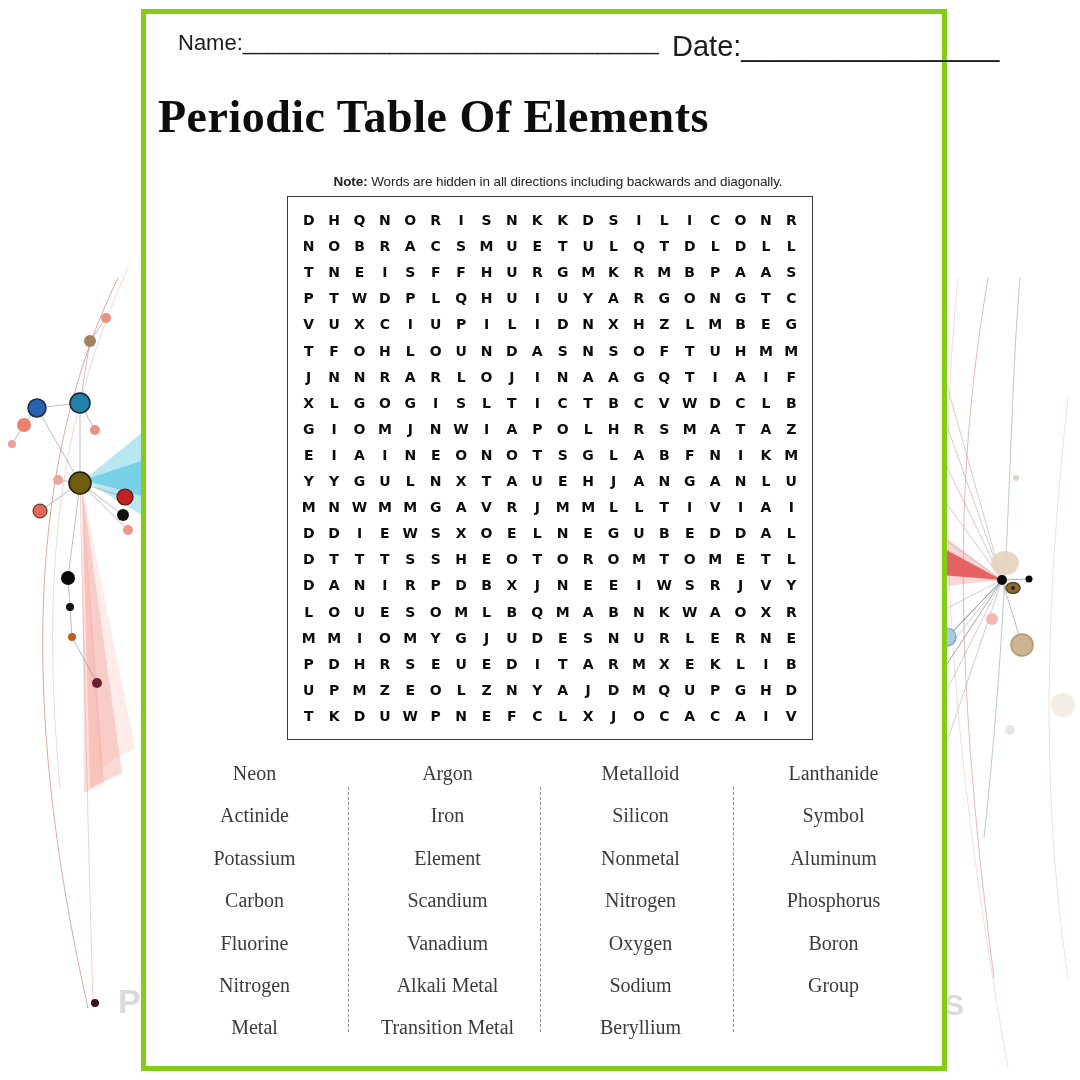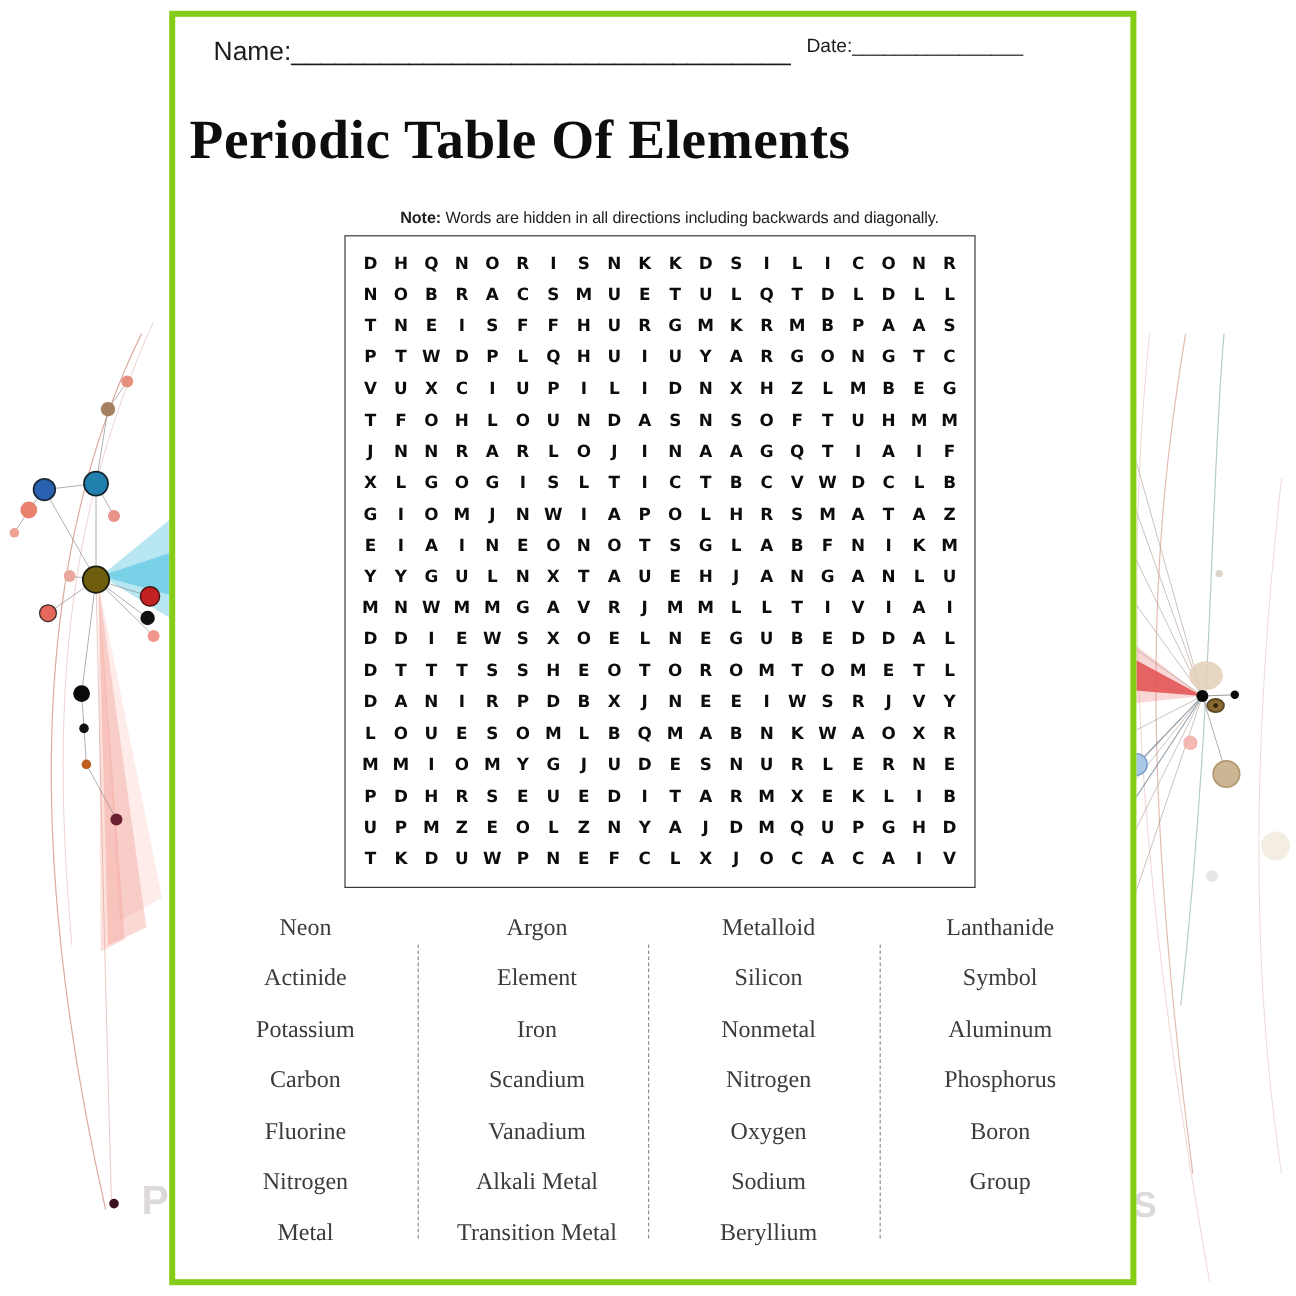--- a/index.html
+++ b/index.html
@@ -8,21 +8,21 @@
     background:#ffffff;font-family:"Liberation Sans",sans-serif;
   }
   .decor{position:absolute;z-index:0;}
   .watermark{position:absolute;z-index:1;color:#dcd8dc;font:700 34px "Liberation Sans",sans-serif;}
   
   .page{
     position:absolute;left:141px;top:9px;width:806px;height:1062px;
     box-sizing:border-box;border:5px solid #84cc16;background:#fff;z-index:2;
   }
   .name-group{position:absolute;left:32px;top:16px;font-size:22px;color:#1c1c1c;white-space:nowrap;}
-  .date-group{position:absolute;left:526px;top:16px;font-size:16px;color:#1c1c1c;white-space:nowrap;}
+  .date-group{position:absolute;left:526px;top:16px;font-size:29px;color:#1c1c1c;white-space:nowrap;}
   .blank-line{letter-spacing:0;color:#1c1c1c;}
   .title{
     position:absolute;left:12px;top:76px;width:100%;text-align:left;
     font:700 46px "Liberation Serif",serif;color:#0d0d0d;letter-spacing:.5px;
   }
   .note{
     position:absolute;left:0;top:160px;width:100%;text-align:center;
     font-size:13.5px;color:#222;letter-spacing:-.1px;
   }
   .note b{font-weight:700;padding-left:28px;}
@@ -577,22 +577,22 @@
         <div class="word">Neon</div>
         <div class="word">Actinide</div>
         <div class="word">Potassium</div>
         <div class="word">Carbon</div>
         <div class="word">Fluorine</div>
         <div class="word">Nitrogen</div>
         <div class="word">Metal</div>
       </div>
     <div class="word-col">
         <div class="word">Argon</div>
+        <div class="word">Iron</div>
         <div class="word">Element</div>
-        <div class="word">Iron</div>
         <div class="word">Scandium</div>
         <div class="word">Vanadium</div>
         <div class="word">Alkali Metal</div>
         <div class="word">Transition Metal</div>
       </div>
     <div class="word-col">
         <div class="word">Metalloid</div>
         <div class="word">Silicon</div>
         <div class="word">Nonmetal</div>
         <div class="word">Nitrogen</div>

